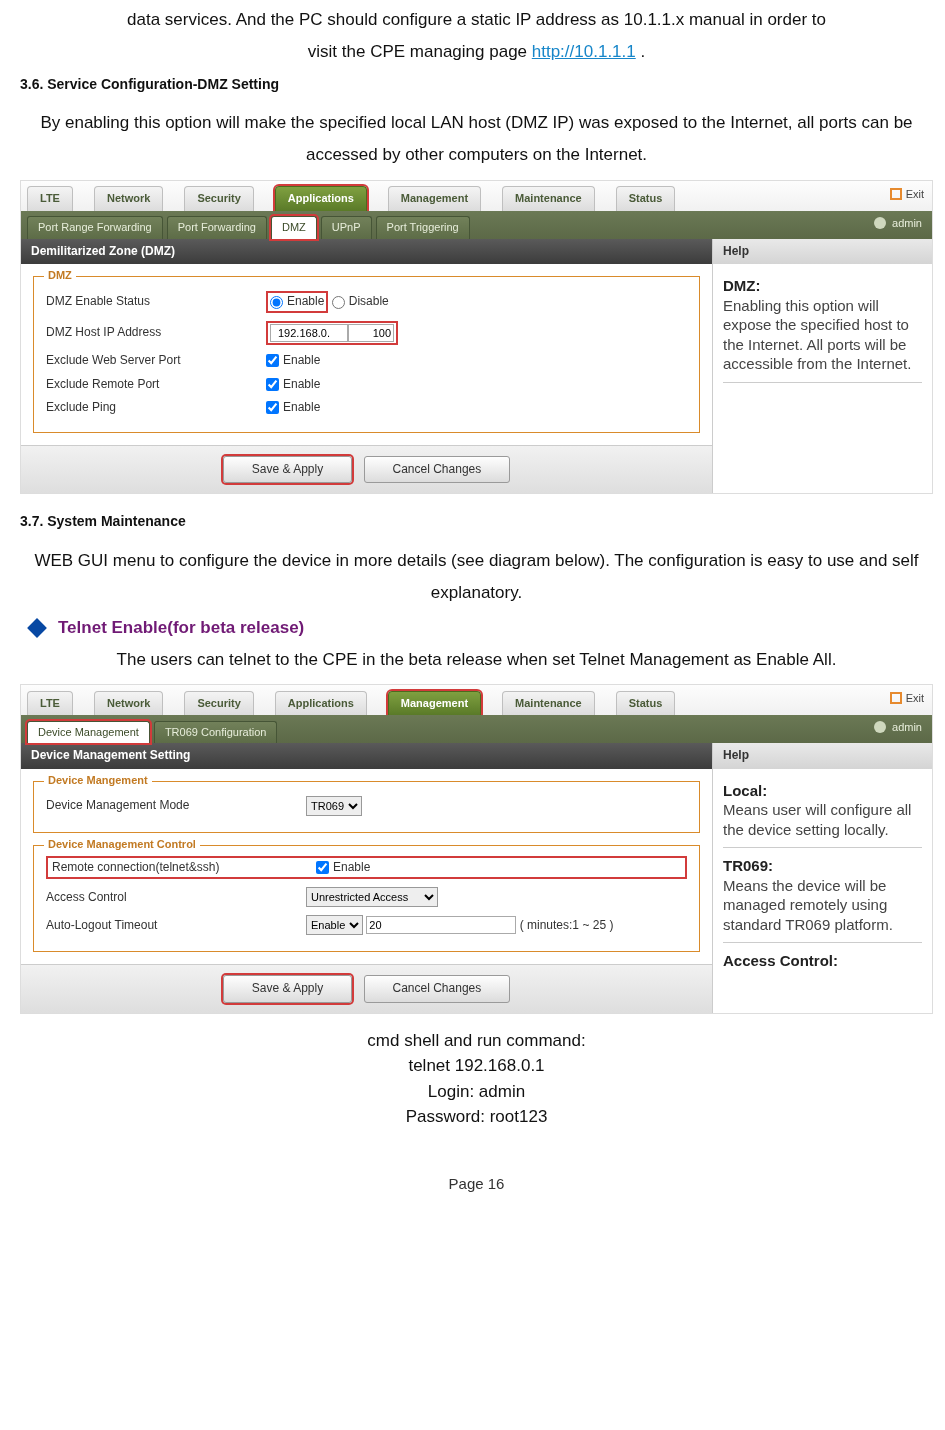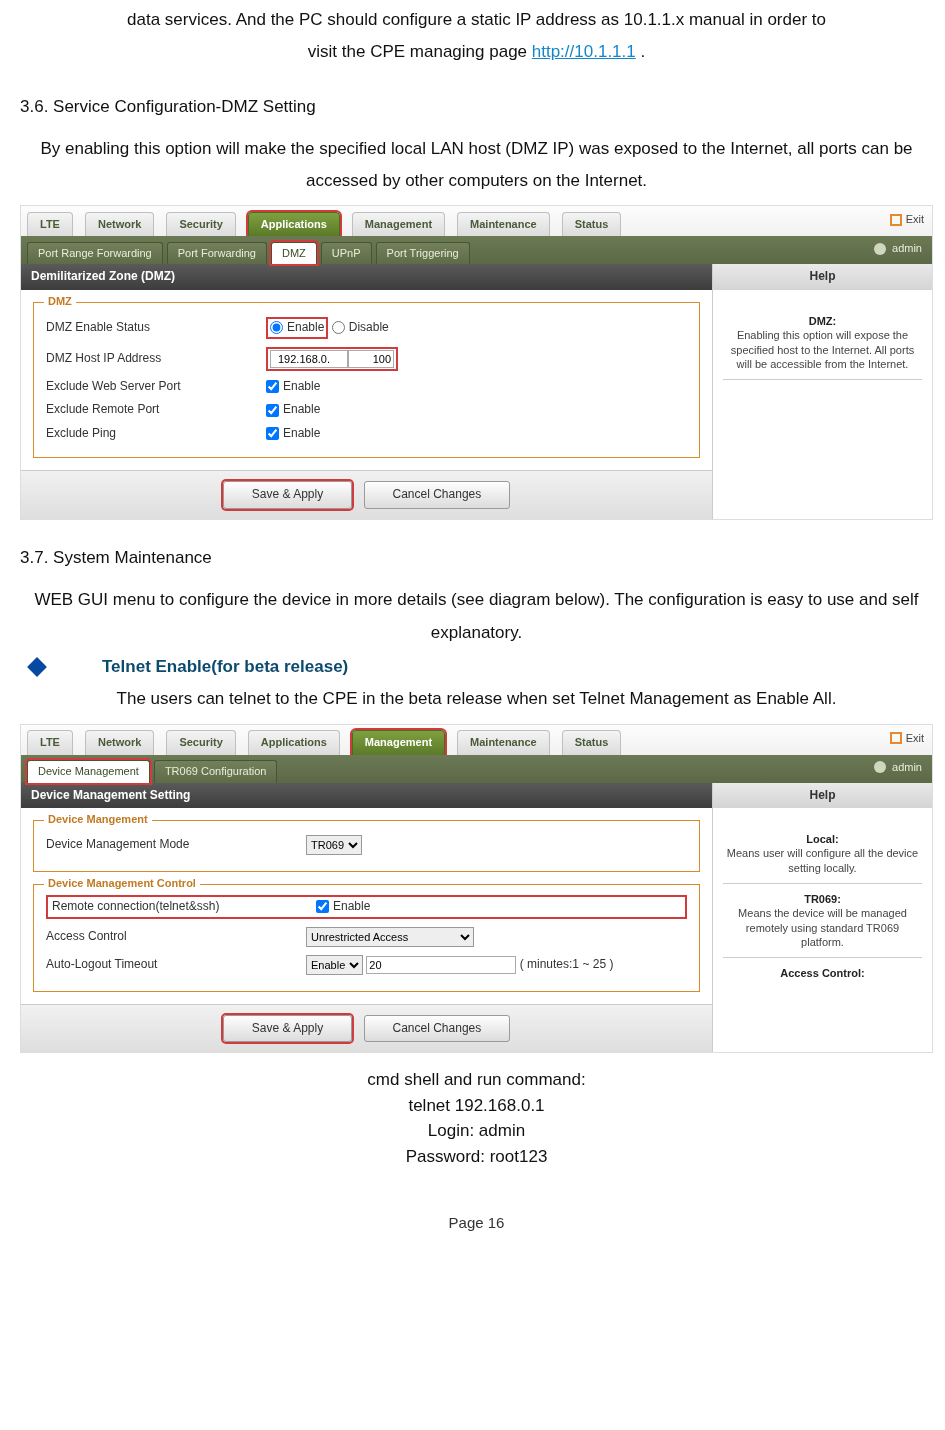--- a/index.html
+++ b/index.html
@@ -7,35 +7,35 @@
     font-family: Arial, Helvetica, sans-serif;
     font-size: 16px;
     color: #111;
     background: #fff;
     width: 945px;
     padding: 4px 12px 20px 20px;
     line-height: 1.9;
   }
   .doc-text { font-size: 17px; text-align: center; }
   a.link { color: #1786c9; text-decoration: underline; }
-  h3.section { font-size: 17px; font-weight: normal; margin: 22px 0 10px 0; }
+  h3.section { font-size: 14px; font-weight: bold; margin: 2px 0 10px 0; }
   .bullet-line { display: flex; align-items: center; gap: 14px; margin-top: 2px; }
   .bullet-line .diamond {
     width: 14px; height: 14px; background: #0748a3; transform: rotate(45deg);
     flex: 0 0 14px; margin-left: 10px;
   }
-  .bullet-line .bt { color: #0c4a6e; font-weight: bold; font-size: 17px; margin-left: 44px; }
+  .bullet-line .bt { color: #701a75; font-weight: bold; font-size: 17px; }
 
   
   .shot {
     border: 1px solid #ddd; font-size: 12px; margin: 8px 0 14px 0;
     background: #fff; position: relative; line-height: 1.3;
   }
   .tabbar {
-    display: flex; align-items: flex-end; gap: 12px; padding: 6px 6px 0 6px;
+    display: flex; align-items: flex-end; gap: 21px; padding: 6px 6px 0 6px;
     background: linear-gradient(#fdfdfd, #f1f1f1);
     border-bottom: 0; position: relative; height: 30px;
   }
   .tab {
     padding: 4px 12px 5px 12px; border: 1px solid #bfbfbf; border-bottom: none;
     border-radius: 4px 4px 0 0; background: linear-gradient(#f4f4f4, #dcdcdc);
     color: #4a5b38; font-weight: bold; font-size: 11px; cursor: pointer;
   }
   .tab.green-active {
     background: linear-gradient(#7fa040, #5a7a28); color: #fff;
@@ -60,21 +60,21 @@
   .subtab.red-ring { box-shadow: 0 0 0 2px #d23b3b; }
   .admin {
     position: absolute; right: 10px; top: 5px; color: #e7edda; font-size: 11px;
     display: flex; align-items: center; gap: 6px;
   }
   .admin .person {
     width: 12px; height: 12px; border-radius: 50%; background: #cfd8be; display: inline-block;
   }
   .panel-body { display: flex; }
   .main-col { flex: 1; padding: 0; }
-  .side-col { width: 220px; border-left: 1px solid #ccc; background: #fff; text-align: center; }
+  .side-col { width: 220px; border-left: 1px solid #ccc; background: #fff; }
   .strip {
     background: linear-gradient(#5a5a5a, #3c3c3c); color: #fff; font-weight: bold;
     font-size: 12px; padding: 5px 10px;
   }
   .strip.light {
     background: linear-gradient(#e9e9e9, #d4d4d4); color: #333;
   }
   .fieldset {
     border: 1px solid #c7c7c7; margin: 12px; padding: 10px 12px 12px 12px;
     position: relative;
@@ -94,21 +94,21 @@
   .btnbar {
     background: linear-gradient(#f1f1f1, #dedede); padding: 10px; text-align: center;
     border-top: 1px solid #ccc;
   }
   .btn {
     display: inline-block; padding: 5px 28px; border: 1px solid #9a9a9a;
     border-radius: 3px; background: linear-gradient(#fefefe, #dcdcdc);
     font-size: 12px; color: #333; margin: 0 4px; cursor: pointer;
   }
   .btn.red-ring { box-shadow: 0 0 0 2px #d23b3b; }
-  .help-body { padding: 24px 10px; font-size: 11px; color: #444; }
+  .help-body { padding: 12px 10px; font-size: 15px; color: #444; }
   .help-body b { color: #222; }
   .help-body hr { border: none; border-top: 1px solid #ccc; margin: 8px 0; }
 
   .page-footer { text-align: center; font-size: 15px; margin-top: 40px; color: #333; }
   .chk { width: 13px; height: 13px; }
   label.inline { display: inline-flex; align-items: center; gap: 4px; font-size: 12px; }
 </style>
 </head>
 <body>
 
@@ -267,21 +267,21 @@
         <div class="frow red-box" style="border-width:2px;display:flex;padding:2px 4px;margin-bottom:4px;gap:16px;">
           <div class="lab" style="width:248px">Remote connection(telnet&amp;ssh)</div>
           <label class="inline">
             <input type="checkbox" class="chk" checked="" style="">
             <span>Enable</span>
           </label>
         </div>
 
         <div class="frow">
           <div class="lab" style="width:260px">Access Control</div>
-          <select class="mini" style="width:168px">
+          <select class="mini" style="width:132px">
             <option>Unrestricted Access</option>
           </select>
         </div>
 
         <div class="frow">
           <div class="lab" style="width:260px">Auto-Logout Timeout</div>
           <select class="mini">
             <option>Enable</option>
           </select>
           &nbsp;

